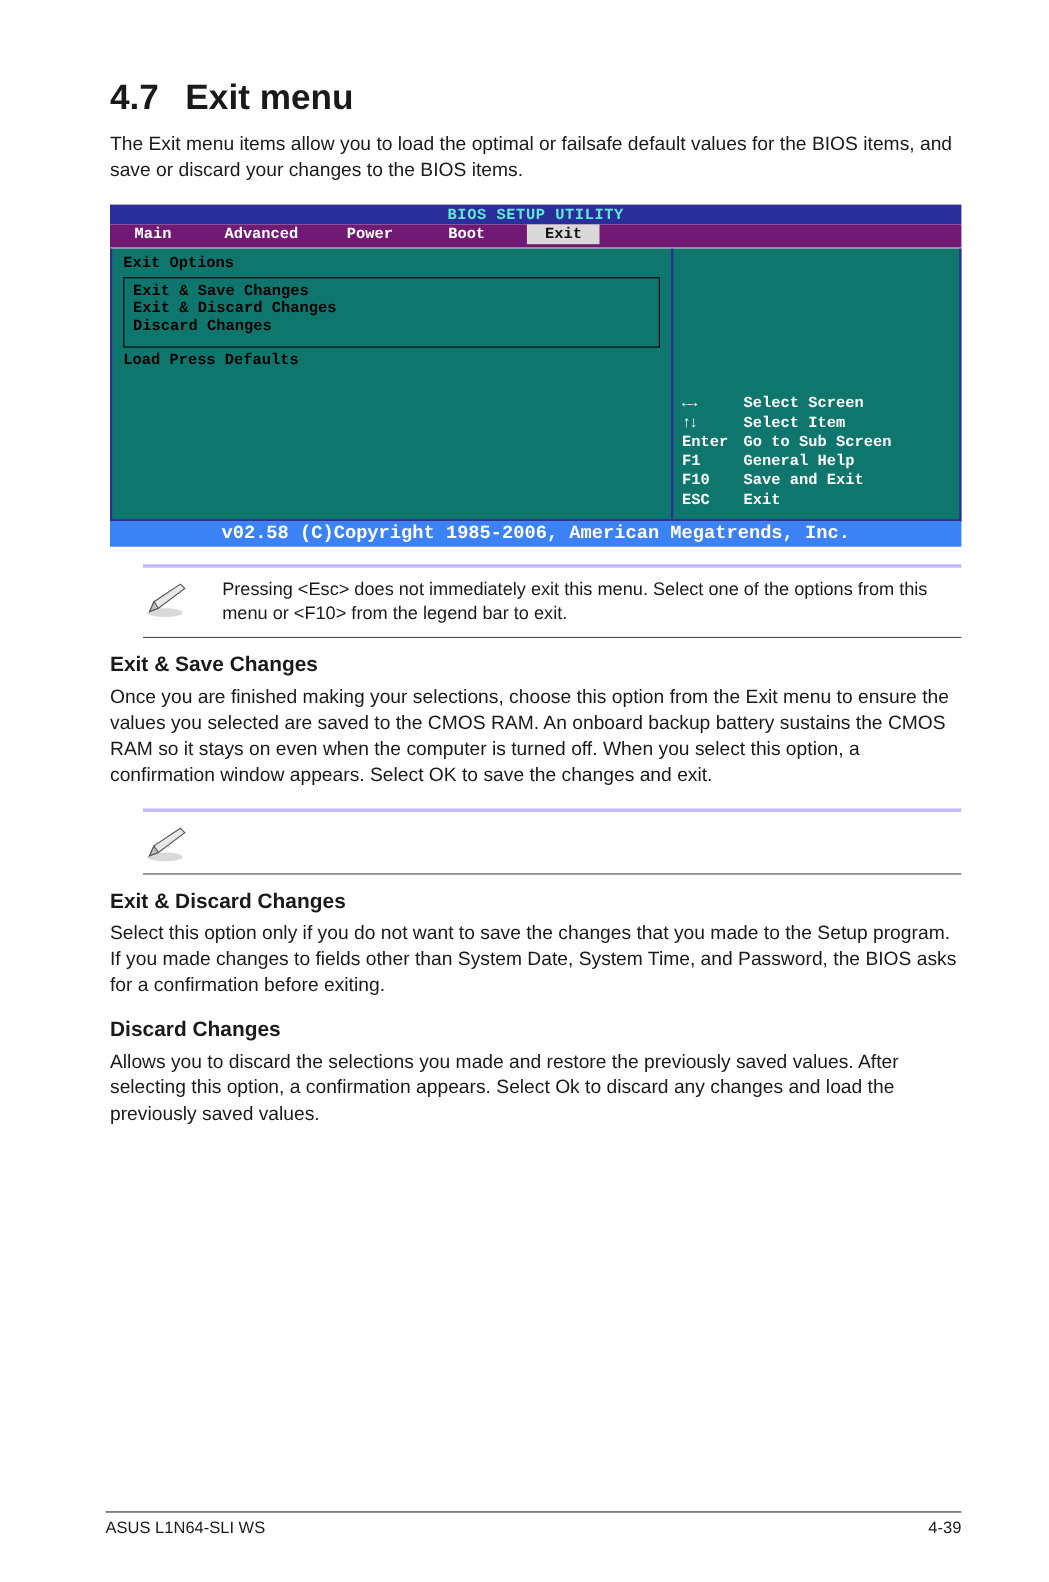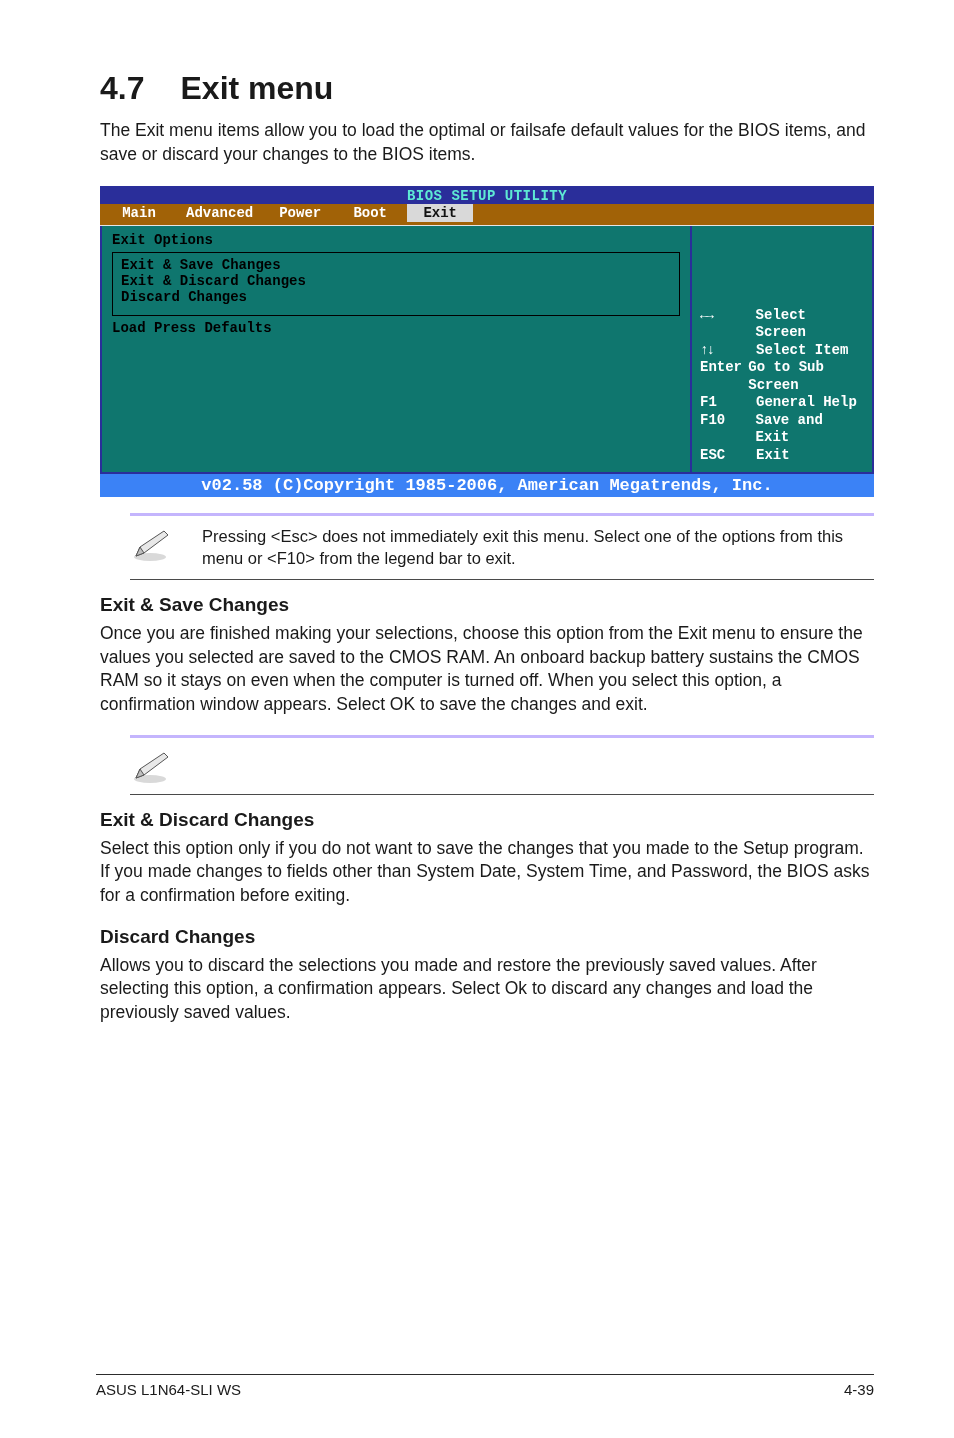--- a/index.html
+++ b/index.html
@@ -10,21 +10,21 @@
     font-family: Arial, Helvetica, sans-serif;
     color: #1a1a1a;
     padding: 70px 80px 40px 100px;
     position: relative;
   }
   h1.section-title {
     font-size: 32px;
     font-weight: bold;
     margin-bottom: 12px;
   }
-  h1.section-title .num { margin-right: 36px; }
+  h1.section-title .num { margin-right: 24px; }
   p.lead {
     font-size: 17.5px;
     line-height: 1.35;
     margin-bottom: 20px;
   }
 
   
   .bios {
     width: 100%;
     font-family: "Courier New", monospace;
@@ -35,24 +35,24 @@
   }
   .bios-top {
     background: #2a2e9a;
     text-align: center;
     padding: 2px 0 0 0;
     color: #5eead4;
     letter-spacing: 0.5px;
   }
   .bios-tabs {
     display: flex;
-    background: #a16207;
+    background: #701a75;
     border-bottom: 1px solid #e5e5e5;
     padding: 0 6px 3px 6px;
-    gap: 4px;
+    gap: 22px;
     color: #fff;
   }
   .bios-tabs span {
     padding: 1px 10px;
     min-width: 66px;
     text-align: center;
   }
   .bios-tabs span.active {
     color: #111;
     background: #d9d9d9;
@@ -69,21 +69,21 @@
     border-right: 2px solid #2a2e9a;
     padding: 6px 10px;
     color: #000;
   }
   .bios-left .inner-box {
     border: 1px solid #000;
     margin: 4px 0;
     padding: 4px 8px 10px 8px;
   }
   .bios-right {
-    width: 180px;
+    width: 260px;
     position: relative;
   }
   .bios-legend {
     position: absolute;
     bottom: 8px;
     left: 8px;
     right: 8px;
     color: #fff;
     line-height: 1.25;
   }

